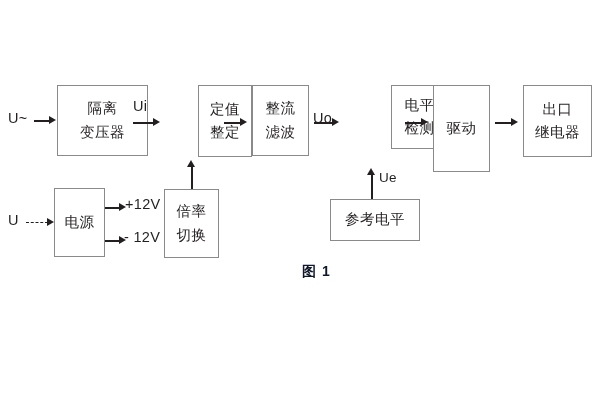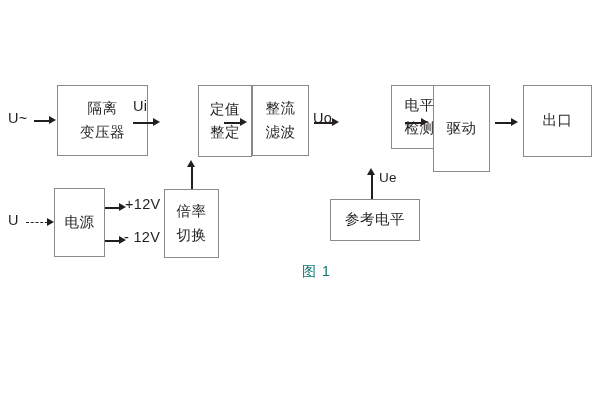--- a/index.html
+++ b/index.html
@@ -63,23 +63,24 @@
   .varrow .head{
     position:absolute;left:0;top:0;width:0;height:0;
     border-left:4.5px solid transparent;
     border-right:4.5px solid transparent;
     border-bottom:7px solid #231f20;
   }
 
   .caption{
     position:absolute;
     font-size:14px;
-    color:#0f766e;
+    color:#0f172a;
     letter-spacing:1px;
     white-space:nowrap;
+    font-weight:bold;
   }
 </style>
 </head>
 <body>
 
 <div id="diagram">
 
   <div class="label" style="left:8px;top:110px;">U~</div>
   <div class="harrow" style="left:34px;top:116px;width:22px;">
     <div class="shaft" style="width:16px;"></div>
@@ -132,20 +133,21 @@
     <span>驱动</span>
   </div>
 
   <div class="harrow" style="left:495px;top:118px;width:24px;">
     <div class="shaft" style="width:17px;"></div>
     <div class="head" style="left:16px;"></div>
   </div>
 
   <div class="box" style="left:523px;top:85px;width:69px;height:72px;">
     <span>出口</span>
+    <span>继电器</span>
   </div>
 
   <div class="label" style="left:8px;top:212px;">U</div>
   <div class="harrow dashed" style="left:26px;top:218px;width:28px;">
     <div class="shaft" style="width:22px;"></div>
     <div class="head" style="left:21px;"></div>
   </div>
 
   <div class="box" style="left:54px;top:188px;width:51px;height:69px;">
     <span>电源</span>

